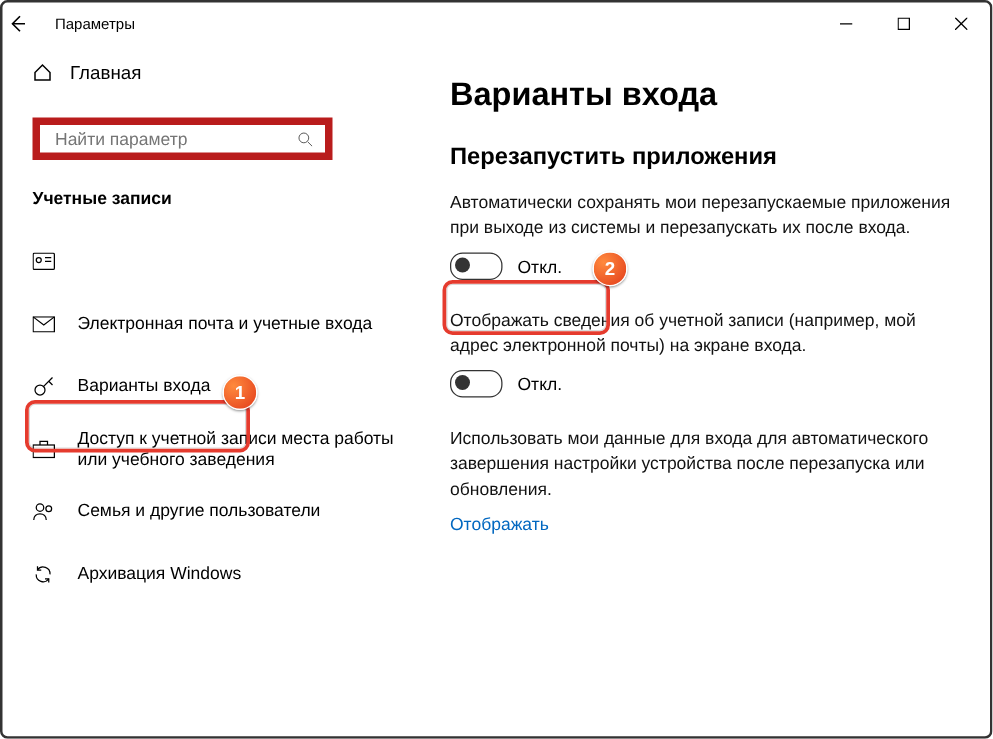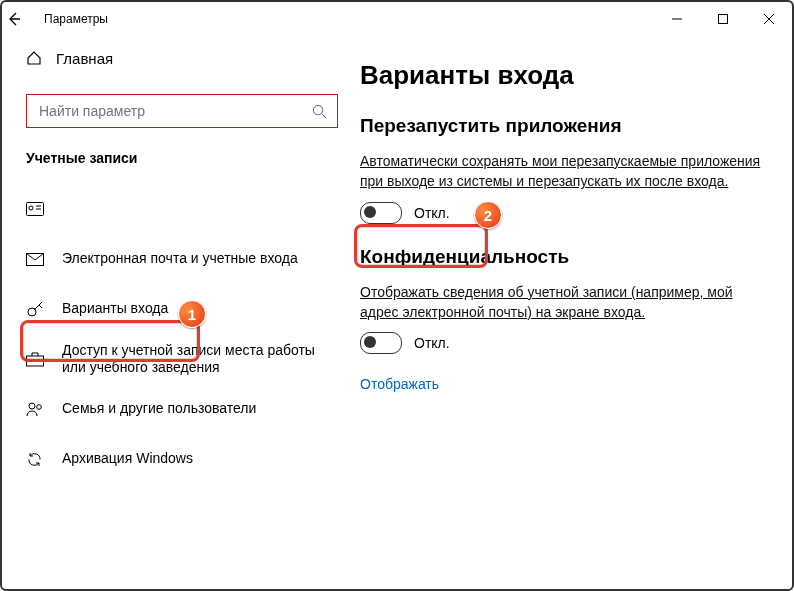--- a/index.html
+++ b/index.html
@@ -5,33 +5,33 @@
 html,body{margin:0;padding:0;font-family:"Segoe UI",Arial,sans-serif;background:#fff;color:#000;}
 .window{width:794px;height:591px;border:2px solid #333;border-radius:6px;box-sizing:border-box;position:relative;overflow:hidden;}
 .titlebar{height:34px;display:flex;align-items:center;padding:0 4px;font-size:12px;}
 .titlebar .back{width:28px;text-align:center;font-size:16px;line-height:34px;}
 .titlebar .title{padding-left:10px;}
 .winctrl{position:absolute;right:0;top:0;display:flex;}
 .winctrl div{width:46px;height:34px;display:flex;align-items:center;justify-content:center;font-size:12px;font-family:Arial;}
 .body{display:flex;height:calc(100% - 34px);}
 .sidebar{width:322px;box-sizing:border-box;padding:14px 4px 0 24px;}
 .home{display:flex;align-items:flex-start;gap:14px;font-size:15px;height:36px;margin-bottom:8px;}
-.search{display:flex;align-items:center;justify-content:space-between;border:1px solid #b91c1c;height:34px;padding:0 10px;font-size:14px;margin-bottom:22px;width:312px;box-sizing:border-box;}
+.search{display:flex;align-items:center;justify-content:space-between;border:6px solid #b91c1c;height:34px;padding:0 10px;font-size:14px;margin-bottom:22px;width:240px;box-sizing:border-box;}
 .search input{border:none;outline:none;font-size:14px;background:transparent;width:230px;}
 .section-head{font-weight:600;font-size:14px;margin-bottom:18px;}
 .navitem{display:flex;align-items:center;gap:16px;font-size:14px;min-height:42px;padding:4px 0;line-height:1.25;}
 .navitem .ico{width:20px;text-align:center;font-size:16px;}
 .navitem .txt{flex:1;}
 .navitem.selected{position:relative;}
 .highlight{border:3px solid #e53b2e;border-radius:8px;box-shadow:0 0 0 1px rgba(0,0,0,.15) inset;}
 .hl1{position:absolute;left:18px;top:318px;width:174px;height:36px;}
 .main{flex:1;padding:18px 30px 0 36px;box-sizing:border-box;overflow:hidden;}
 h1{font-weight:600;font-size:26px;margin:6px 0 24px 0;}
 h2{font-weight:600;font-size:19px;margin:0 0 14px 0;}
-.desc{font-size:14px;color:#111;margin-bottom:10px;line-height:1.45;text-decoration:underline;}
+.desc{font-size:14px;color:#111;margin-bottom:10px;line-height:1.45;}
 .toggle-row{display:flex;align-items:center;gap:12px;margin-bottom:22px;}
 .toggle{width:40px;height:20px;border:1px solid #333;border-radius:10px;position:relative;background:#fff;display:inline-block;}
 .toggle .knob{width:12px;height:12px;background:#333;border-radius:50%;position:absolute;top:3px;left:3px;}
 .toggle.on{background:#0067c0;border-color:#0067c0;}
 .toggle.on .knob{background:#fff;left:auto;right:3px;}
 .toggle-label{font-size:14px;}
 .hl2{position:absolute;left:352px;top:222px;width:128px;height:38px;}
 .link{color:#0067c0;font-size:14px;}
 .badge{width:26px;height:26px;border-radius:50%;background:radial-gradient(circle at 30% 30%,#ff8a3d,#e23b1a);border:1px solid #fff;box-shadow:0 1px 2px rgba(0,0,0,.4);color:#fff;font-weight:bold;font-size:15px;display:flex;align-items:center;justify-content:center;position:absolute;}
 .badge1{left:176px;top:298px;}
@@ -153,28 +153,28 @@
 
       <h2>Перезапустить приложения</h2>
       <div class="desc">Автоматически сохранять мои перезапускаемые приложения при выходе из системы и перезапускать их после входа.</div>
       <div class="toggle-row">
         <span class="toggle">
             <span class="knob"></span>
           </span>
         <span class="toggle-label">Откл.</span>
       </div>
 
-      <h2>Конфиденциальность</h2>
       <div class="desc">Отображать сведения об учетной записи (например, мой адрес электронной почты) на экране входа.</div>
       <div class="toggle-row">
         <span class="toggle">
             <span class="knob"></span>
           </span>
         <span class="toggle-label">Откл.</span>
       </div>
+      <div class="desc">Использовать мои данные для входа для автоматического завершения настройки устройства после перезапуска или обновления.</div>
       <div class="link">Отображать</div>
     </div>
   </div>
 
   <div class="highlight hl1"></div>
   <div class="highlight hl2"></div>
   <div class="badge badge1">1</div>
   <div class="badge badge2">2</div>
 </div>
 

